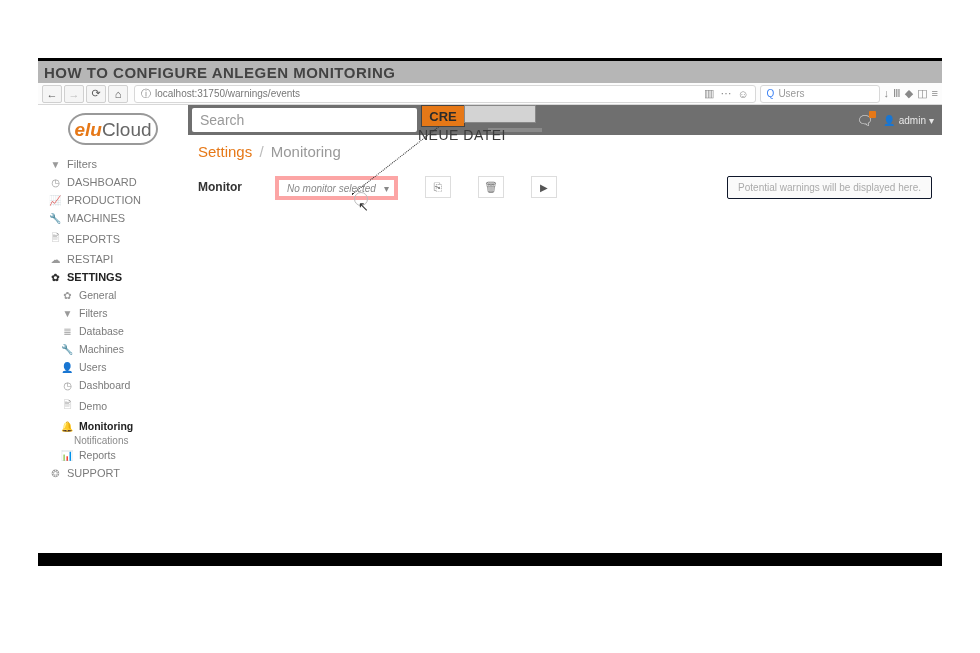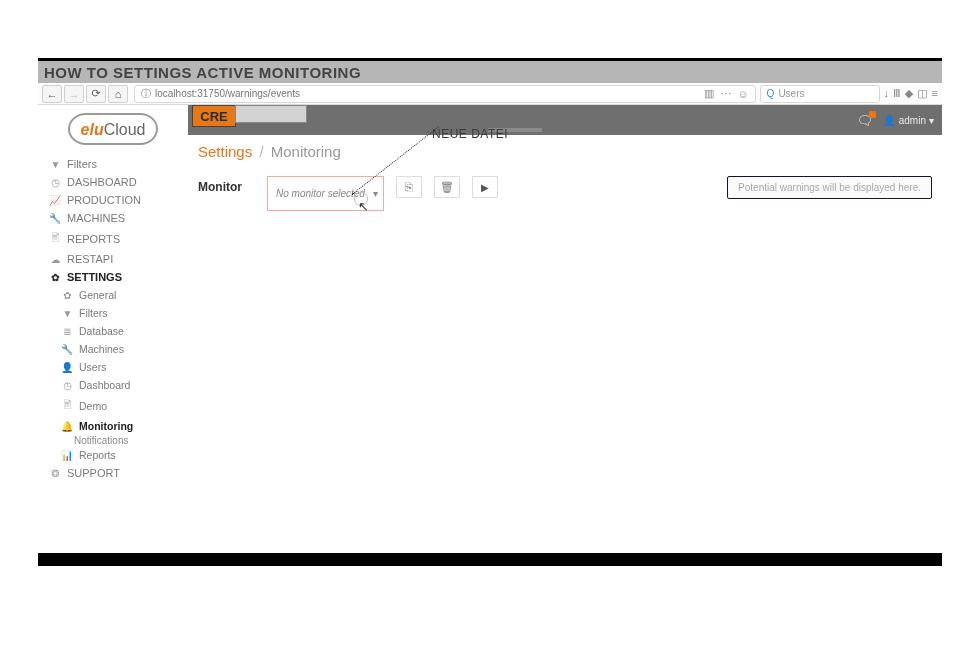--- a/index.html
+++ b/index.html
@@ -101,21 +101,21 @@
   }
   .logo-wrap { text-align:center; padding: 4px 0 10px 0; }
   .logo-cloud {
     display:inline-block;
     width: 90px; height: 32px;
     border: 2px solid #999;
     border-radius: 20px 20px 20px 20px / 18px 18px 18px 18px;
     position: relative;
     text-align:center;
     line-height:30px;
-    font-size:16px;
+    font-size:19px;
     color:#666;
     font-weight:500;
   }
   .logo-cloud .elu { color:#e67817; font-style:italic; font-weight:bold; }
 
   .side-item, .side-sub {
     padding: 3px 8px 3px 12px;
     display:flex; align-items:center; gap:6px;
     cursor: default;
     color:#7a7a7a;
@@ -165,52 +165,51 @@
     top:-4px;
   }
   .grey-tab {
     width: 72px; height:18px;
     background:#d3d3d3;
     border:1px solid #888;
     position:relative; top:-6px;
     margin-left:-1px;
   }
   .grey-accent { width:54px; height:4px; background:#8a8a8a; position:absolute; left:300px; top:23px; }
-  .sub-label { position:absolute; left:244px; top:22px; font-size:12px; color:#3a3a3a; letter-spacing:0.5px; }
+  .sub-label { position:absolute; left:230px; top:22px; font-size:14px; color:#3a3a3a; letter-spacing:0.5px; }
   .hdr-right { margin-left:auto; display:flex; align-items:center; gap:10px; padding-right:8px; color:#e8e8e8; font-size:10px; }
   .badge { position:relative; font-size:13px; }
   .badge::after { content:""; position:absolute; top:-2px; right:-3px; width:7px; height:7px; background:#e67817; border-radius:1px; }
   .user-menu { display:flex; align-items:center; gap:3px; }
 
   .breadcrumb {
     font-size:15px;
     color:#999;
     padding: 8px 10px;
   }
   .breadcrumb .bc-active { color:#e67817; }
 
   .content-row {
     display:flex;
     padding: 8px 10px;
     align-items:flex-start;
-    gap:12px;
+    gap:27px;
   }
   .monitor-label { font-size:12px; font-weight:bold; color:#333; padding:4px 6px 0 0; }
   .mon-select {
-    border:1px solid #fca5a5;
-    height:35px;
+    border:4px solid #fca5a5;
+    height:24px;
     font-size:10px;
     font-style:italic;
     color:#888;
     padding: 0 18px 0 8px;
     display:flex; align-items:center;
     background:#fff;
     position:relative;
     min-width:98px;
-    margin-left:7px;
   }
   .mon-select::after {
     content:"▾"; position:absolute; right:5px; color:#888; font-style:normal;
   }
   .mon-btn {
     width:26px; height:22px;
     border:1px solid #ddd;
     background:#fff;
     display:flex; align-items:center; justify-content:center;
     font-size:11px; color:#777;
@@ -242,21 +241,21 @@
   .ring { position:absolute; width:14px; height:14px; border:1.5px solid #bbb; border-radius:50%; }
 
 </style>
 </head>
 <body>
 
 <div class="blackbar-top"></div>
 <div class="frame">
 
   <div class="banner">
-    <div>HOW TO SETTINGS ACTIVE MONITORING</div>
+    <div>HOW TO CONFIGURE ANLEGEN MONITORING</div>
   </div>
 
   <div class="browser-bar">
     <div class="nav-btn">←</div>
     <div class="nav-btn" style="color:#bbb">→</div>
     <div class="nav-btn">⟳</div>
     <div class="nav-btn">⌂</div>
     <div class="url-bar">
       <span>ⓘ</span>
       <span>localhost:31750/warnings/events</span>
@@ -356,20 +355,23 @@
         </div>
 
       <div class="side-item">
           <span class="icon">❂</span>
           <span>SUPPORT</span>
         </div>
     </div>
 
     <div class="main">
       <div class="app-header">
+        <div class="search-input">
+          <span>Search</span>
+        </div>
         <div class="orange-tab">
           <span>CRE</span>
         </div>
         <div class="grey-tab"></div>
         <div class="grey-accent"></div>
         <div class="sub-label">NEUE DATEI</div>
         <div class="hdr-right">
           <span class="badge">🗨</span>
           <div class="user-menu">
             <span>👤</span>

